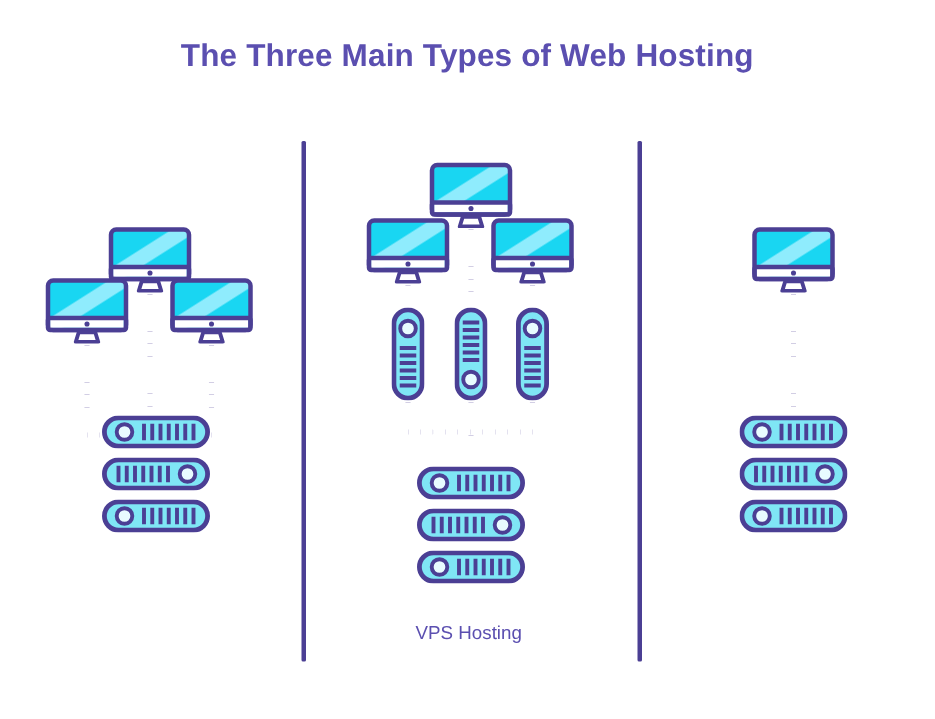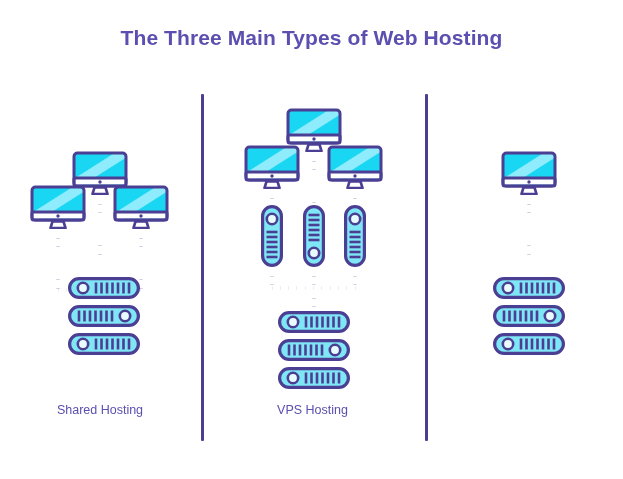--- a/index.html
+++ b/index.html
@@ -33,21 +33,21 @@
   #divider-2{left:425px;top:94px;height:347px;}
   .panel-label{
     position:absolute;
     text-align:center;
     font-size:12.5px;
     color:#5b4fb0;
     font-weight:normal;
     top:403px;
   }
   #label-shared{left:10px;width:180px;}
-  #label-vps{left:215px;width:195px;}
+  #label-vps{left:215px;width:195px;margin-top:12px;}
   #label-dedicated{left:440px;width:180px;}
   svg{display:block;}
 </style>
 </head>
 <body>
 
 <div id="infographic">
 
   <div class="title">The Three Main Types of Web Hosting</div>
 
@@ -218,16 +218,15 @@
       </g>
 
       <g>
         <use href="#server-l" x="493" y="277" width="72" height="22"></use>
         <use href="#server-r" x="493" y="305" width="72" height="22"></use>
         <use href="#server-l" x="493" y="333" width="72" height="22"></use>
       </g>
     </g>
   </svg>
 
-  <div class="panel-label" id="label-shared">Shared Hosting</div>
   <div class="panel-label" id="label-vps">VPS Hosting</div>
 
 </div>
 
 </body></html>

